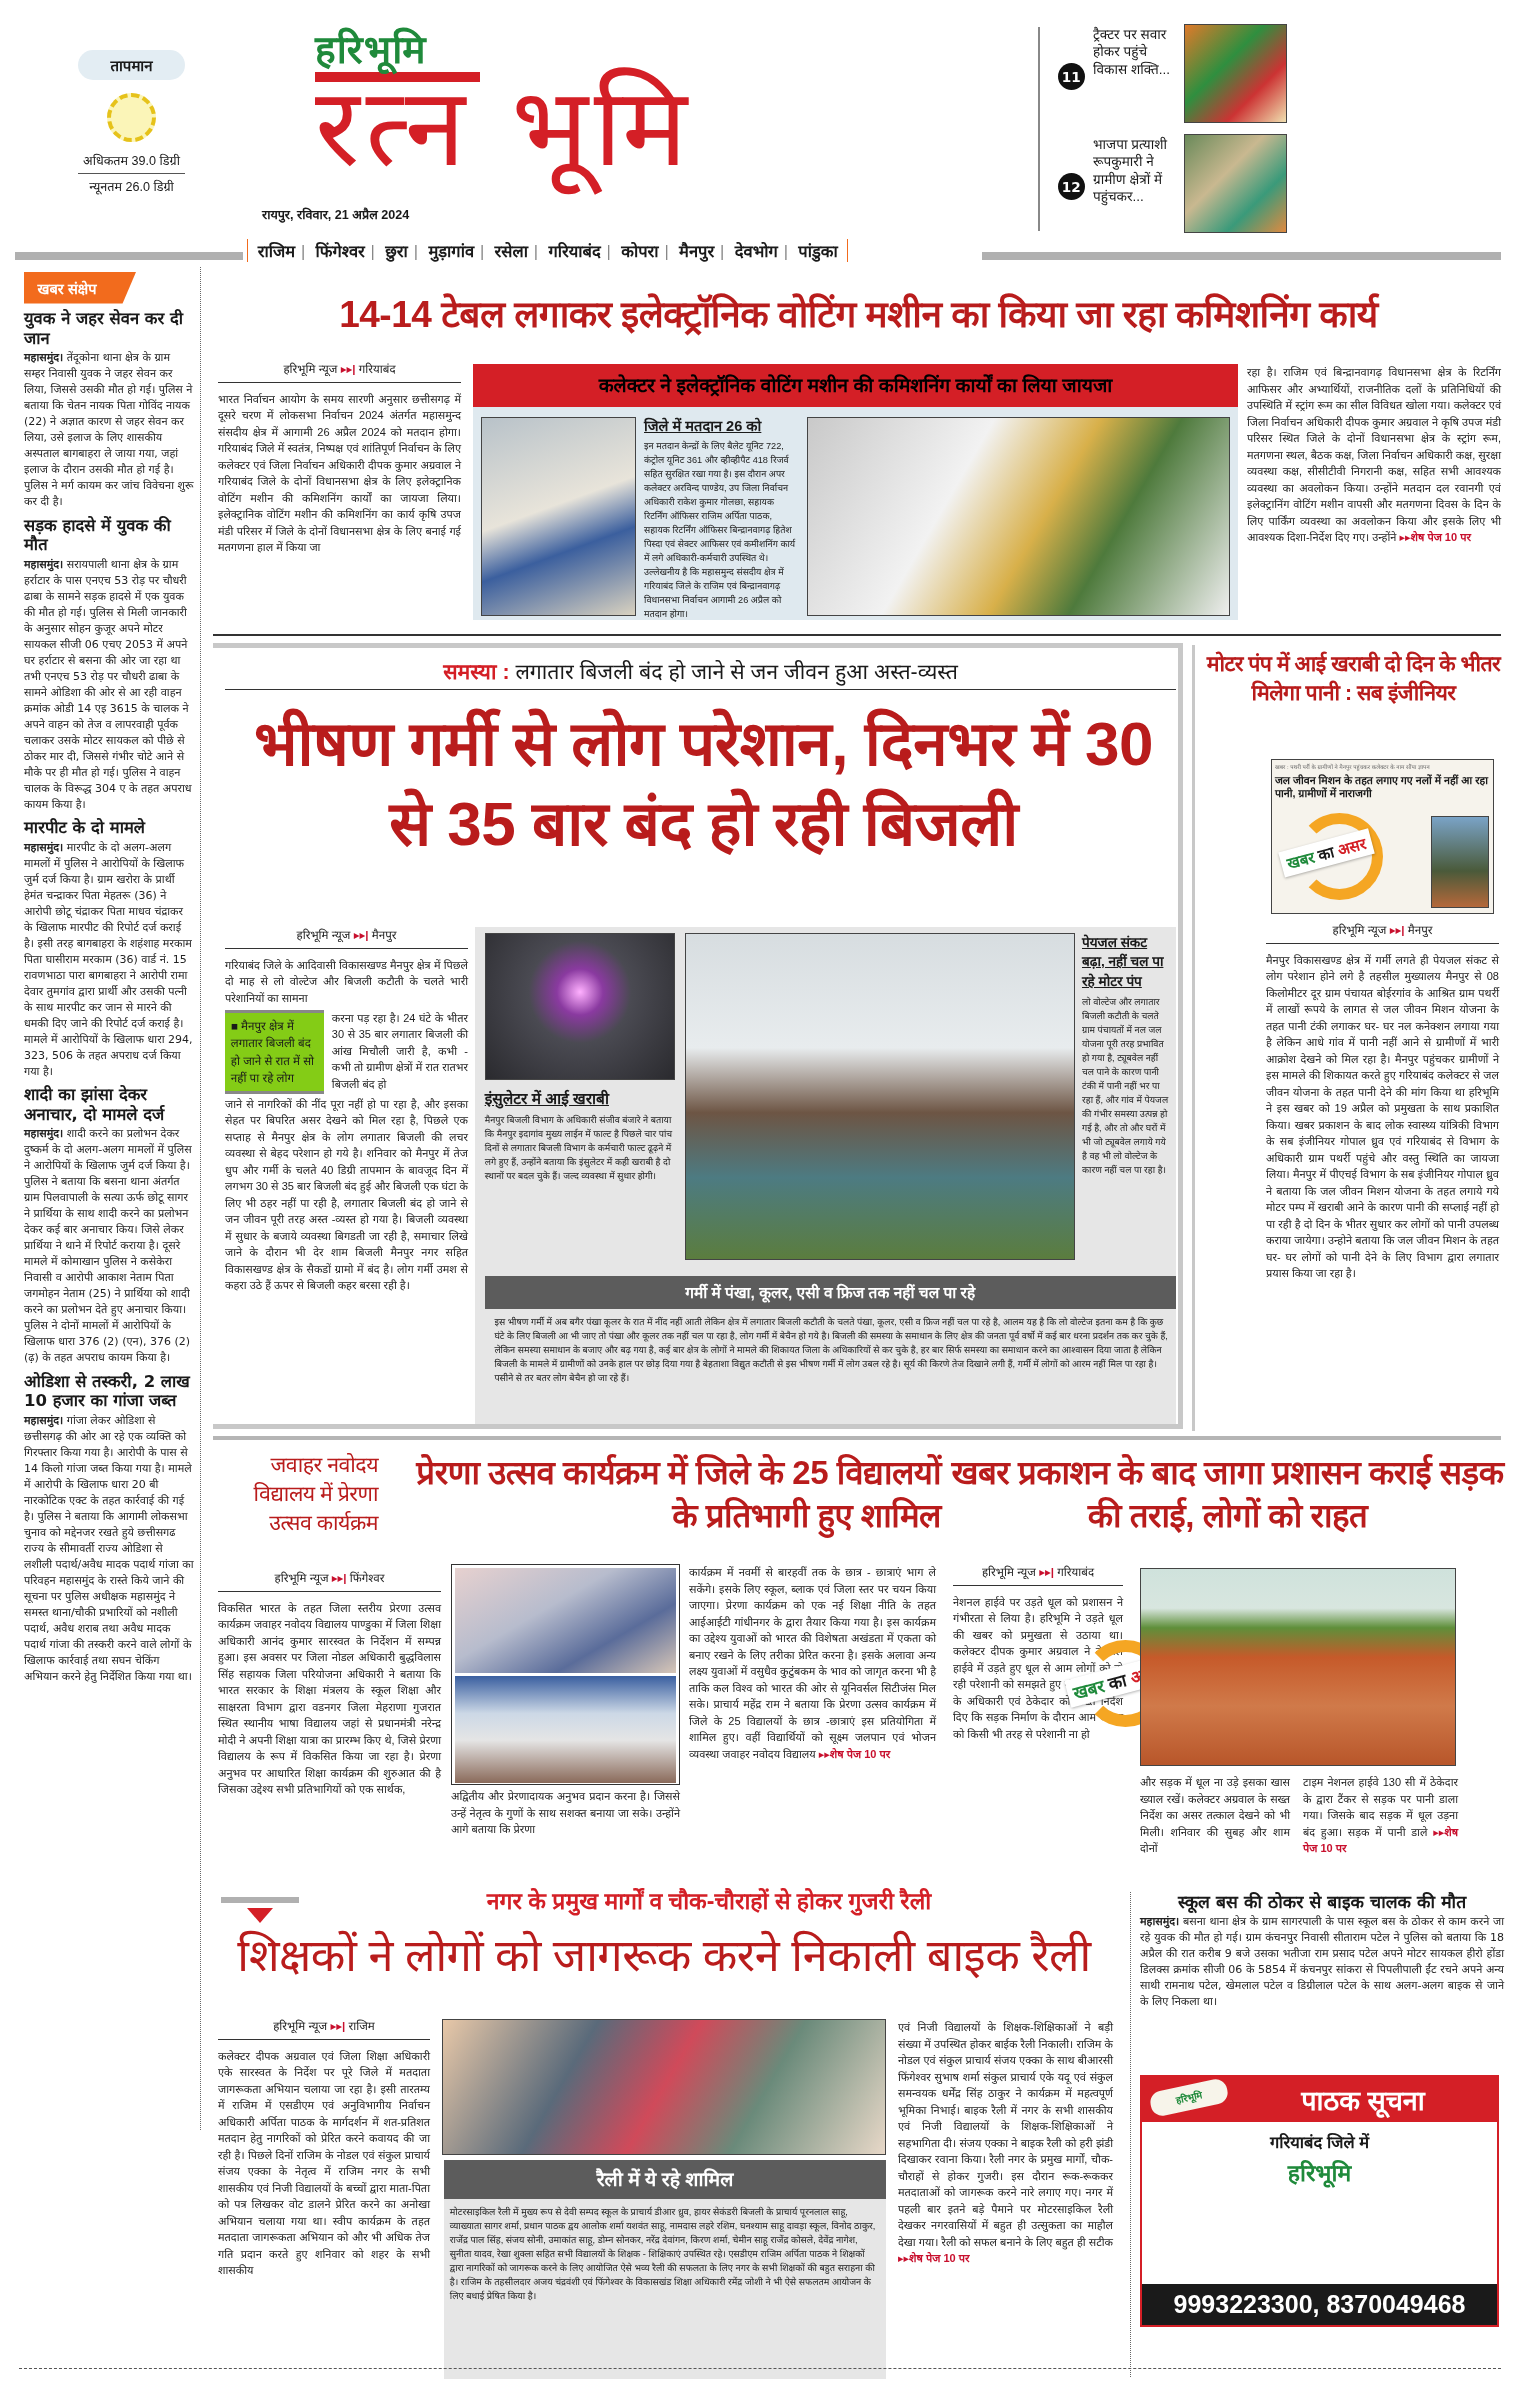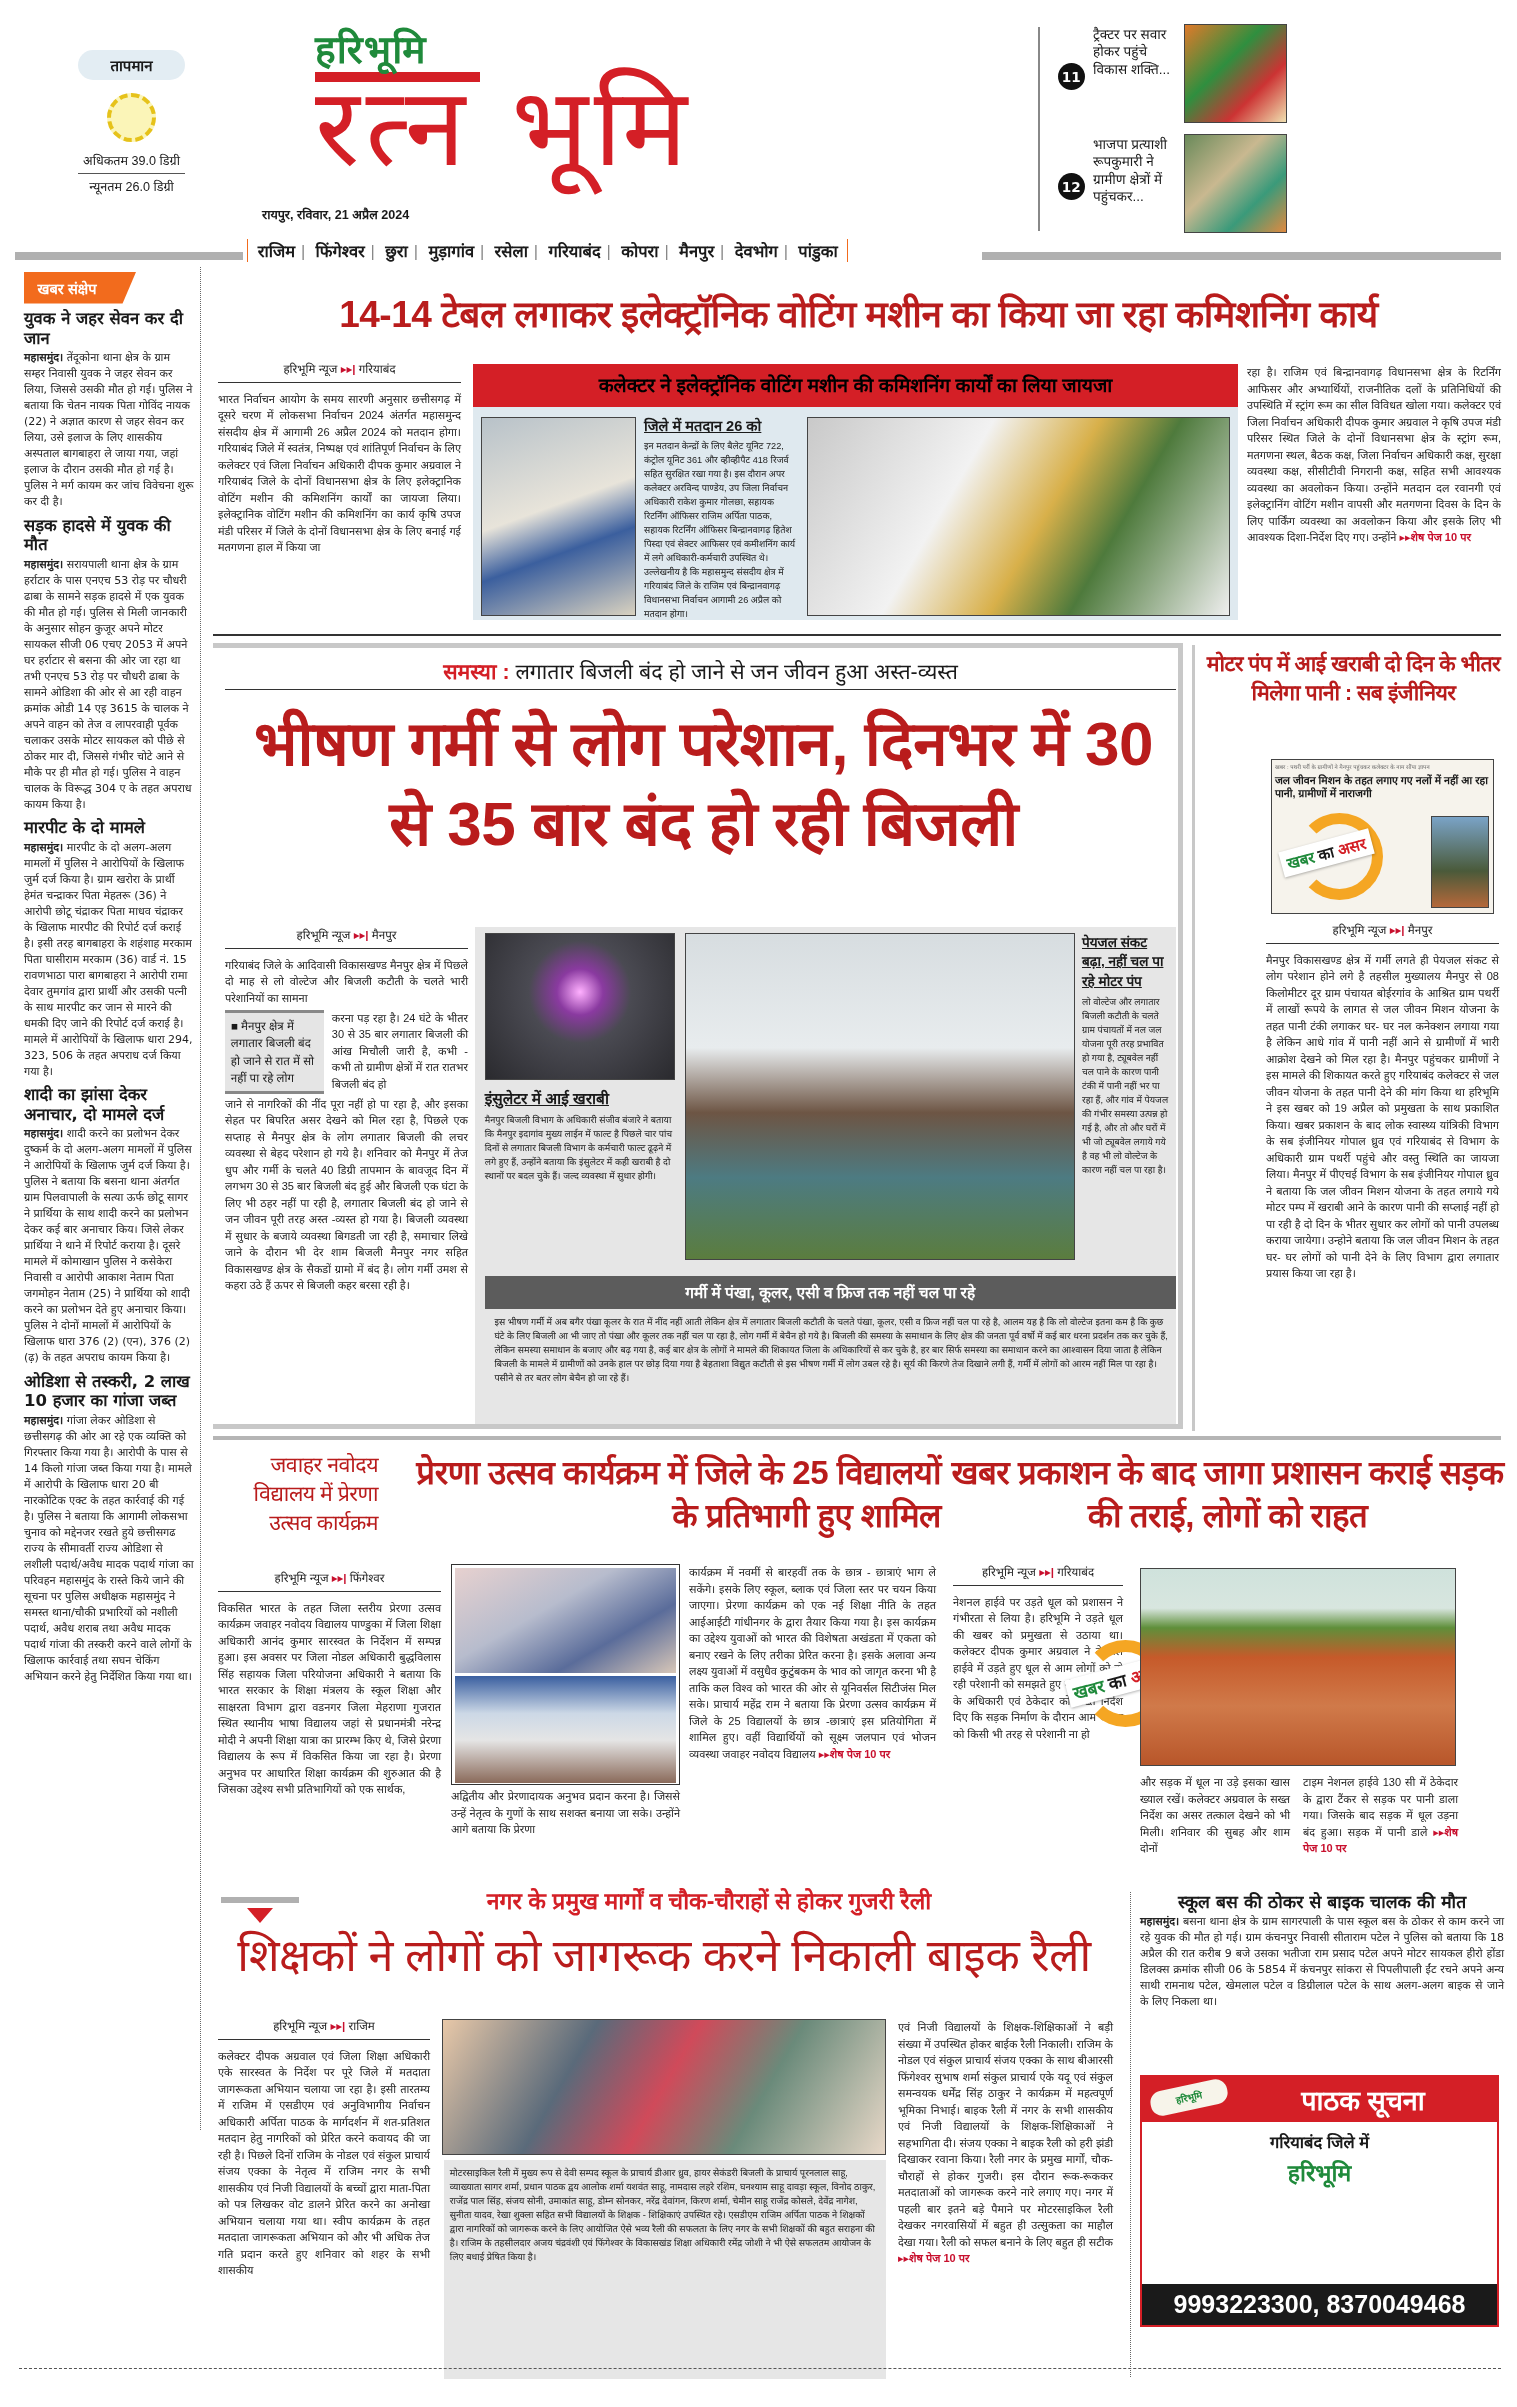--- a/index.html
+++ b/index.html
@@ -28,21 +28,21 @@
   .teaser-num { width: 27px; height: 27px; border-radius: 50%; background: #111; color: #fff; font-weight: bold; font-size: 13.6px; display: flex; align-items: center; justify-content: center; }
   .sidebar-badge { background: #f26b1d; color: #fff; font-weight: bold; font-size: 14.6px; padding: 5.8px 13.6px; clip-path: polygon(0 0, 100% 0, 88% 100%, 0 100%); }
   .side-h { font-weight: bold; font-size: 16.5px; line-height: 19.4px; margin: 5.8px 0 1.9px; }
   .side-p { font-size: 11px; line-height: 16px; color: #222; }
   .side-p b { font-weight: bold; }
   .headline-xl { font-weight: bold; color: #b91c1c; letter-spacing: -0.5px; }
   .red-band { background: #d41f26; color: #000000; font-weight: bold; text-align: center; }
   .gray-band { background: #5c5c5c; color: #fff; font-weight: bold; text-align: center; }
   .bluebox { background: #dfe9ef; }
   .graybox { background: #e6e6e6; }
-  .callout { border-top: 3.9px solid #888; border-bottom: 3.9px solid #888; background: #e5e5e5; font-size: 11.6px; line-height: 17.5px; padding: 3.9px 5.8px; }
+  .callout { border-top: 3.9px solid #888; border-bottom: 3.9px solid #888; background: #84cc16; font-size: 11.6px; line-height: 17.5px; padding: 3.9px 5.8px; }
   .asar { width: 107px; height: 107px; border-radius: 50%; border: 15.5px solid #f5a623; border-left-color: transparent; position: absolute; }
   .asar-label { position: absolute; background: #fff; padding: 1.9px 5.8px; transform: rotate(-15deg); font-weight: bold; font-size: 21.3px; box-shadow: 0 1px 2.9px rgba(0,0,0,0.3); }
   .asar-label .g { color: #1f8a3b; }
   .asar-label .r { color: #d41f26; }
   .notice-box { border: 2.9px solid #d41f26; }
   .notice-title { background: #d41f26; color: #fff; font-weight: bold; font-size: 33px; text-align: center; padding: 3.9px 0 3.9px 87px; position: relative; }
   .notice-phone { background: #1a1a1a; color: #fff; font-weight: bold; font-size: 27px; text-align: center; padding: 5.8px 0; }
   .underline-h { text-decoration: underline; font-weight: bold; }
 </style>
 </head>
@@ -217,20 +217,21 @@
 <div class="abs" style="left:247px;top:1908px;width:0;height:0;border-left:13.6px solid transparent;border-right:13.6px solid transparent;border-top:15.5px solid #d41f26;"></div>
 <div class="abs cond" style="left:311px;top:1884px;width:796px;text-align:center;font-size:23px;font-weight:bold;color:#d41f26;">नगर के प्रमुख मार्गों व चौक-चौराहों से होकर गुजरी रैली</div>
 <div class="abs headline-xl cond" style="left:213px;top:1926px;width:902px;font-size:45px;line-height:60px;text-align:center;font-weight:normal;">शिक्षकों ने लोगों को जागरूक करने निकाली बाइक रैली</div>
 
 <div class="abs" style="left:218px;top:2018px;width:212px;">
   <div class="byline cond"><span>हरिभूमि न्यूज</span> <span class="arrow">▸▸|</span> <span>राजिम</span></div>
   <div class="body-text cond">कलेक्टर दीपक अग्रवाल एवं जिला शिक्षा अधिकारी एके सारस्वत के निर्देश पर पूरे जिले में मतदाता जागरूकता अभियान चलाया जा रहा है। इसी तारतम्य में राजिम में एसडीएम एवं अनुविभागीय निर्वाचन अधिकारी अर्पिता पाठक के मार्गदर्शन में शत-प्रतिशत मतदान हेतु नागरिकों को प्रेरित करने कवायद की जा रही है। पिछले दिनों राजिम के नोडल एवं संकुल प्राचार्य संजय एक्का के नेतृत्व में राजिम नगर के सभी शासकीय एवं निजी विद्यालयों के बच्चों द्वारा माता-पिता को पत्र लिखकर वोट डालने प्रेरित करने का अनोखा अभियान चलाया गया था। स्वीप कार्यक्रम के तहत मतदाता जागरूकता अभियान को और भी अधिक तेज गति प्रदान करते हुए शनिवार को शहर के सभी शासकीय</div>
 </div>
 <div class="abs photo" style="left:442px;top:2019px;width:444px;height:136px;background:linear-gradient(120deg,#e8c8a8,#5a6a7a 30%,#d04a5a 50%,#6a8a7a 70%,#e8d8c8);"></div>
 <div class="abs graybox" style="left:444px;top:2160px;width:442px;height:219px;">
+  <div class="gray-band cond" style="height:39px;line-height:39px;font-size:19.4px;">रैली में ये रहे शामिल</div>
   <div class="small-text cond" style="padding:5.8px 5.8px;font-size:9.3px;line-height:14px;">मोटरसाइकिल रैली में मुख्य रूप से देवी सम्पद स्कूल के प्राचार्य डीआर ध्रुव, हायर सेकंडरी बिजली के प्राचार्य पूरनलाल साहू, व्याख्याता सागर शर्मा, प्रधान पाठक द्वय आलोक शर्मा यशवंत साहू, नामदास लहरे रशिम, घनश्याम साहू दावड़ा स्कूल, विनोद ठाकुर, राजेंद्र पाल सिंह, संजय सोनी, उमाकांत साहू, डोम्न सोनकर, नरेंद्र देवांगन, किरण शर्मा, चेमीन साहू राजेंद्र कोसले, देवेंद्र नागेश, सुनीता यादव, रेखा शुक्ला सहित सभी विद्यालयों के शिक्षक - शिक्षिकाएं उपस्थित रहे। एसडीएम राजिम अर्पिता पाठक ने शिक्षकों द्वारा नागरिकों को जागरूक करने के लिए आयोजित ऐसे भव्य रैली की सफलता के लिए नगर के सभी शिक्षकों की बहुत सराहना की है। राजिम के तहसीलदार अजय चंद्रवंशी एवं फिंगेश्वर के विकासखंड शिक्षा अधिकारी रमेंद्र जोशी ने भी ऐसे सफलतम आयोजन के लिए बधाई प्रेषित किया है।</div>
 </div>
 <div class="abs" style="left:898px;top:2019px;width:215px;">
   <div class="body-text cond"><span>एवं निजी विद्यालयों के शिक्षक-शिक्षिकाओं ने बड़ी संख्या में उपस्थित होकर बाईक रैली निकाली। राजिम के नोडल एवं संकुल प्राचार्य संजय एक्का के साथ बीआरसी फिंगेश्वर सुभाष शर्मा संकुल प्राचार्य एके यदू एवं संकुल समन्वयक धर्मेंद्र सिंह ठाकुर ने कार्यक्रम में महत्वपूर्ण भूमिका निभाई। बाइक रैली में नगर के सभी शासकीय एवं निजी विद्यालयों के शिक्षक-शिक्षिकाओं ने सहभागिता दी। संजय एक्का ने बाइक रैली को हरी झंडी दिखाकर रवाना किया। रैली नगर के प्रमुख मार्गों, चौक-चौराहों से होकर गुजरी। इस दौरान रूक-रूककर मतदाताओं को जागरूक करने नारे लगाए गए। नगर में पहली बार इतने बड़े पैमाने पर मोटरसाइकिल रैली देखकर नगरवासियों में बहुत ही उत्सुकता का माहौल देखा गया। रैली को सफल बनाने के लिए बहुत ही सटीक</span> <span class="cont">▸▸<span>शेष पेज 10 पर</span></span></div>
 </div>
 
 <div class="abs dotted-v" style="left:1130px;top:1892px;height:485px;"></div>
 <div class="abs" style="left:1140px;top:1887px;width:364px;">
   <div class="side-h" style="font-size:17.5px;text-align:center;">स्कूल बस की ठोकर से बाइक चालक की मौत</div>
   <div class="side-p" style="text-align:justify;"><b>महासमुंद।</b> <span>बसना थाना क्षेत्र के ग्राम सागरपाली के पास स्कूल बस के ठोकर से काम करने जा रहे युवक की मौत हो गई। ग्राम कंचनपुर निवासी सीताराम पटेल ने पुलिस को बताया कि 18 अप्रैल की रात करीब 9 बजे उसका भतीजा राम प्रसाद पटेल अपने मोटर सायकल हीरो होंडा डिलक्स क्रमांक सीजी 06 के 5854 में कंचनपुर सांकरा से पिपलीपाली ईंट रचने अपने अन्य साथी रामनाथ पटेल, खेमलाल पटेल व डिग्रीलाल पटेल के साथ अलग-अलग बाइक से जाने के लिए निकला था।</span></div>

